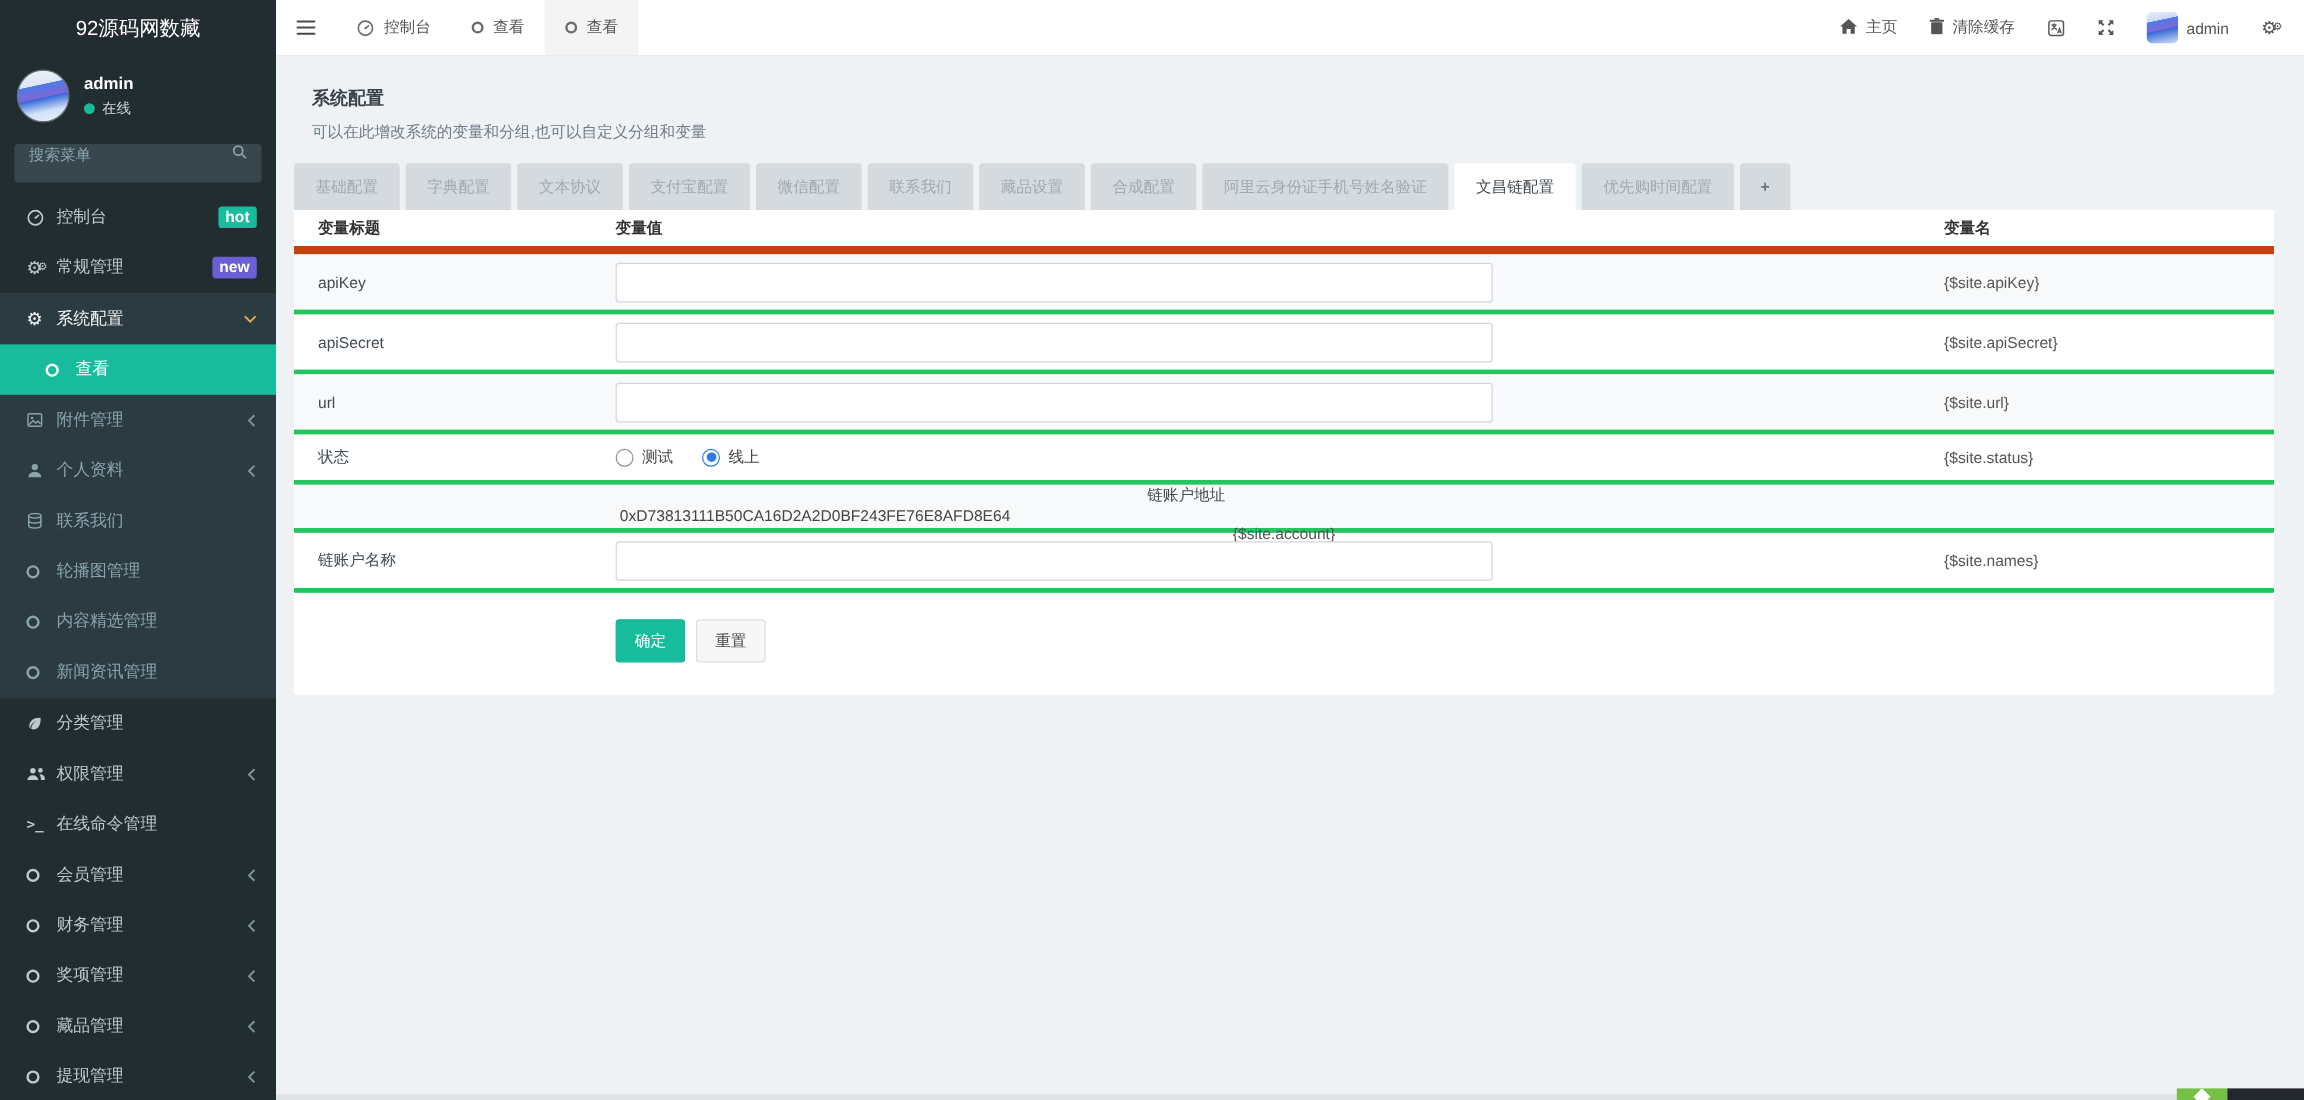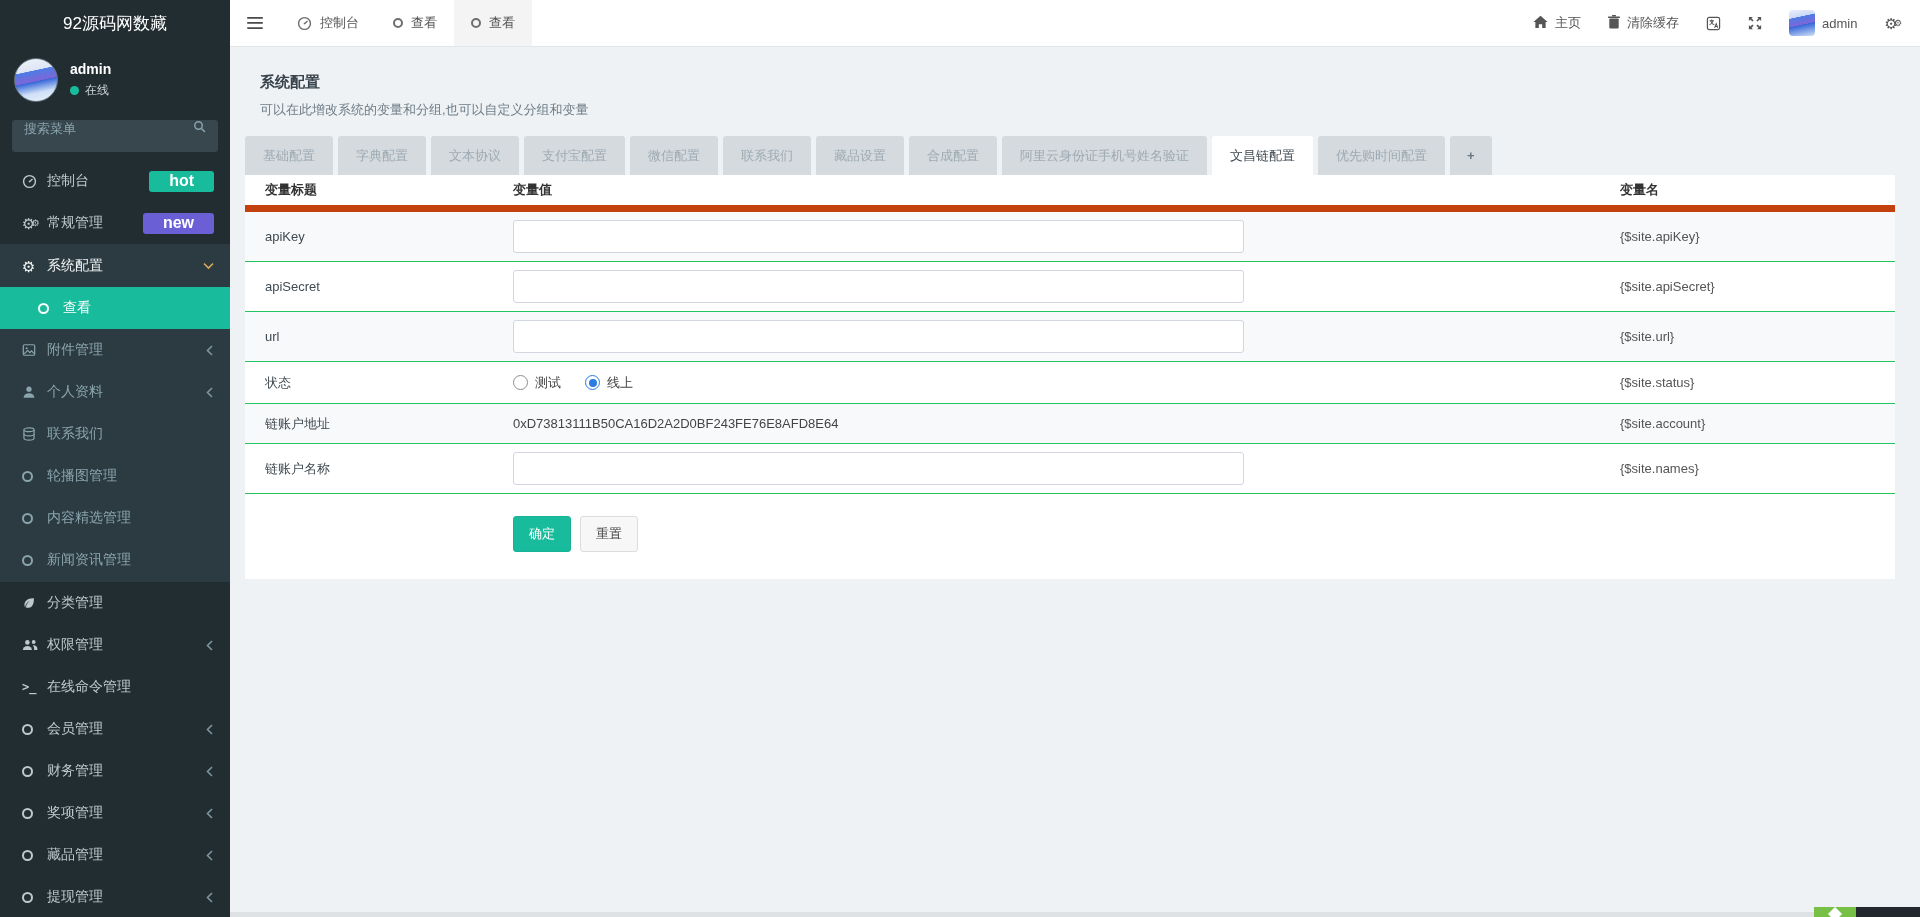--- a/index.html
+++ b/index.html
@@ -21,21 +21,21 @@
   .m-item{height:42px;display:flex;align-items:center;padding:0 16px 0 22px;font-size:14px;cursor:pointer}
   .menu > .m-item{color:#bdc9cf}
   .sub-block{background:#2c3b41;padding:1px 0}
   .sub-block .m-item{color:#8aa4ae}
   .sub-block .m-item.parent{color:#f2f5f6}
   .m-item.active{background:#18bc9c;color:#fff}
   .m-item.child{padding-left:38px}
   .m-icon{width:25px;display:inline-flex;align-items:center;flex-shrink:0}
   .glyph{font-size:15px;line-height:1}
   .ring{width:11px;height:11px;border:2px solid currentColor;border-radius:50%;display:inline-block}
-  .badge{margin-left:auto;font-size:16px;font-weight:bold;color:#fff;padding:2px 20px 3px;border-radius:3px;line-height:1}
+  .badge{margin-left:auto;font-size:13px;font-weight:bold;color:#fff;padding:2px 6px 3px;border-radius:3px;line-height:1}
   .m-caret{margin-left:auto;display:inline-flex;color:#7e959f}
   .m-caret.down{color:#d8ab57}
 
   
   .topbar{position:absolute;left:230px;top:0;right:0;height:47px;background:#fff;border-bottom:1px solid #e3e6e8;display:flex;align-items:stretch;z-index:4}
   .hamburger{width:50px;display:flex;align-items:center;justify-content:center;color:#4a4a4a;cursor:pointer}
   .t-tab{display:flex;align-items:center;gap:8px;padding:0 17px;font-size:13px;color:#555;cursor:pointer;white-space:nowrap}
   .t-tab .ring{width:10px;height:10px;border-width:2px;color:#6e6e6e}
   .t-tab.active{background:#f4f4f4}
   .tb-right{margin-left:auto;display:flex;align-items:center;gap:27px;padding-right:18px;font-size:13px;color:#555}
@@ -50,21 +50,21 @@
   .p-sub{font-size:13px;color:#6e7d87;margin-top:9px}
   .tabs-row{display:flex;gap:5px;margin-top:17px}
   .p-tab{height:39px;line-height:39px;padding:0 18px;background:#d5dade;color:#9daab2;font-size:13px;border-radius:3px 3px 0 0;cursor:pointer;white-space:nowrap}
   .p-tab.active{background:#fff;color:#404a52}
   .p-tab.add{padding:0 17px;font-weight:bold;color:#69757f}
   .panel{background:#fff;padding-bottom:27px}
   .t-head{display:flex;align-items:center;height:37px;border-bottom:7px solid #c2410c;font-size:13px;font-weight:bold;color:#333}
   .col1{width:268px;padding-left:20px;flex-shrink:0}
   .col2{width:1107px;flex-shrink:0}
   .col3{flex:1}
-  .t-row{display:flex;align-items:center;border-bottom:1px solid #22c55e;font-size:13px;color:#404a52}
+  .t-row{display:flex;align-items:center;border-bottom:4px solid #22c55e;font-size:13px;color:#404a52}
   .t-row.stripe{background:#f8f9fa}
   input.cfg{width:731px;height:33px;border:1px solid #d2d6de;border-radius:3px;padding:0 10px;font-size:13px;color:#333;outline:none;background:#fff}
   .radio-group{display:flex;align-items:center;gap:24px}
   .radio{display:flex;align-items:center;gap:7px;color:#444;cursor:pointer}
   .rb{width:15px;height:15px;border:1.5px solid #8f8f8f;border-radius:50%;position:relative;background:#fff;flex-shrink:0}
   .rb.on{border-color:#2b7ce0}
   .rb.on::after{content:"";position:absolute;inset:2.5px;background:#2b7ce0;border-radius:50%}
   .addr{color:#444}
   .var{color:#555}
   .btn-row{margin-top:22px;padding-left:268px;display:flex;gap:9px}
@@ -400,21 +400,21 @@
                 <span>测试</span>
               </label>
               <label class="radio">
                 <span class="rb on"></span>
                 <span>线上</span>
               </label>
             </div>
           </div>
           <div class="col3"><span class="var">{$site.status}</span></div>
         </div>
-        <div class="t-row stripe" style="height: 40px;">
+        <div class="t-row stripe" style="height: 40px; flex-direction: column;">
           <div class="col1">链账户地址</div>
           <div class="col2"><span class="addr">0xD73813111B50CA16D2A2D0BF243FE76E8AFD8E64</span></div>
           <div class="col3"><span class="var">{$site.account}</span></div>
         </div>
         <div class="t-row" style="height: 50px;">
           <div class="col1">链账户名称</div>
           <div class="col2"><input class="cfg" type="text" style=""></div>
           <div class="col3"><span class="var">{$site.names}</span></div>
         </div>
       </div>

